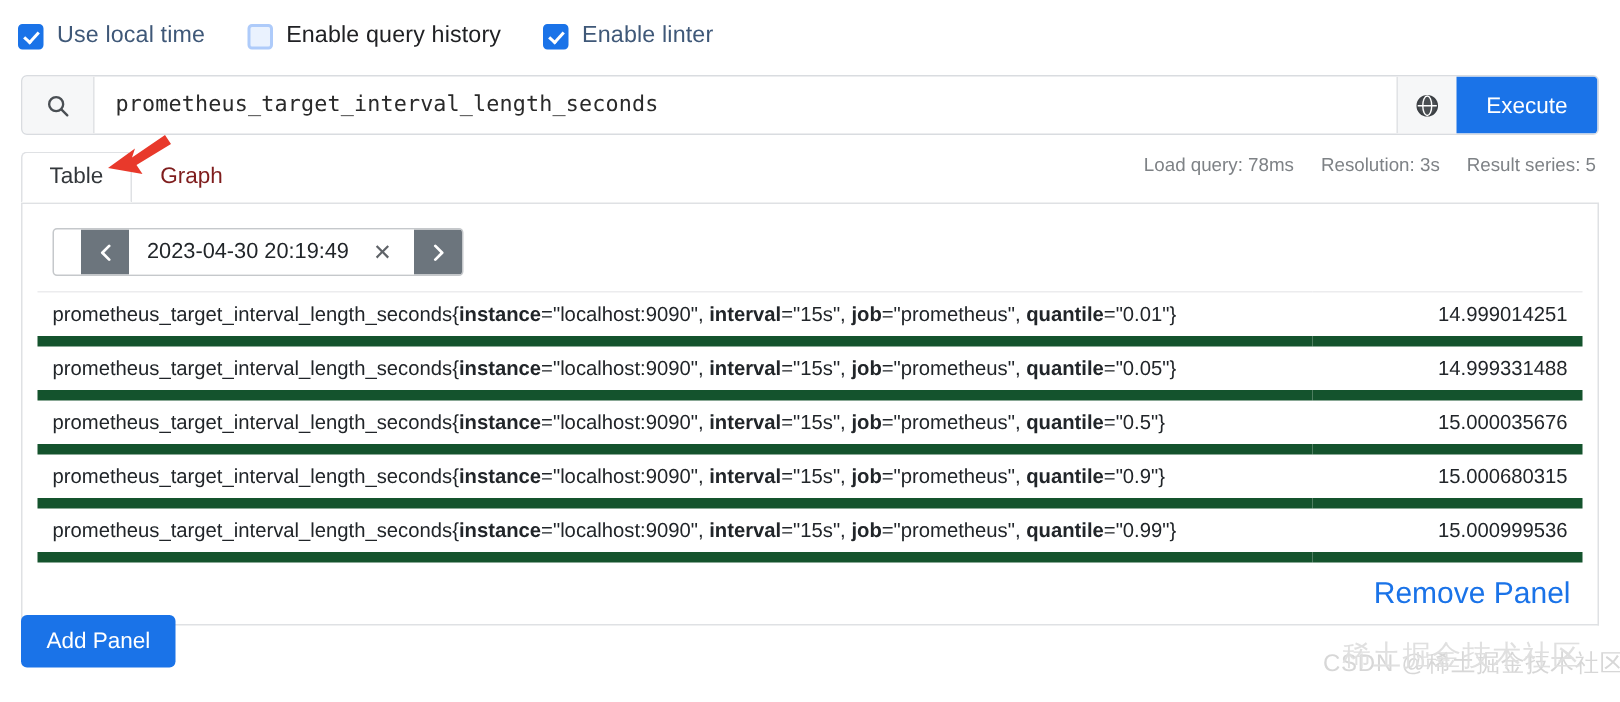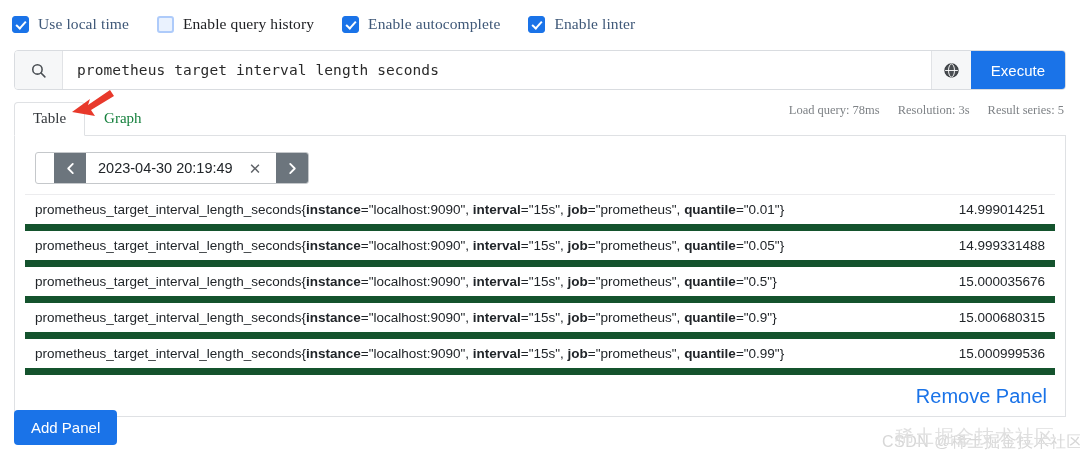--- a/index.html
+++ b/index.html
@@ -17,21 +17,20 @@
   }
 
   
   .options-row {
     position: absolute;
     left: 12px; top: 10px;
     height: 28px;
     display: flex;
     align-items: center;
     gap: 0;
-    font-family: Liberation Serif, serif;
   }
   .opt {
     display: flex;
     align-items: center;
     margin-right: 28px;
     cursor: pointer;
   }
   .cb {
     width: 17px; height: 17px;
     border-radius: 3px;
@@ -111,40 +110,39 @@
 
   
   .panel {
     position: absolute;
     left: 14px; top: 100px;
     width: 1052px;
   }
   .tabs-row {
     position: relative;
     display: flex;
-    align-items: center;
+    align-items: flex-start;
     height: 36px;
     border-bottom: 1px solid #dfe1e4;
-    font-family: Liberation Serif, serif;
   }
   .tab {
     padding: 7px 18px 8px 18px;
     font-size: 15px;
     cursor: pointer;
     position: relative;
     top: 1px;
     border: 1px solid transparent;
     border-radius: 4px 4px 0 0;
   }
   .tab.active {
     color: #33373b;
     background: #ffffff;
     border-color: #dfe1e4 #dfe1e4 #ffffff #dfe1e4;
   }
-  .tab.inactive { color: #15803d; }
+  .tab.inactive { color: #7f1d1d; }
 
   .status-row {
     position: absolute;
     right: 2px; top: 3px;
     display: flex;
     gap: 18px;
     font-size: 12.5px;
     color: #7e8286;
     white-space: nowrap;
   }
@@ -276,24 +274,20 @@
 <div id="root">
 
   <div class="options-row" id="options-row">
       <div class="opt">
         <span class="cb checked"></span>
         <span class="opt-label muted">Use local time</span>
       </div>
       <div class="opt">
         <span class="cb unchecked"></span>
         <span class="opt-label dark">Enable query history</span>
-      </div>
-      <div class="opt">
-        <span class="cb checked"></span>
-        <span class="opt-label muted">Enable autocomplete</span>
       </div>
       <div class="opt">
         <span class="cb checked"></span>
         <span class="opt-label muted">Enable linter</span>
       </div>
     </div>
 
   <div class="query-bar">
     <div class="qb-search">
       <svg width="17" height="17" viewBox="0 0 24 24" fill="none" stroke="#4a4f54" stroke-width="2.2" stroke-linecap="round">

